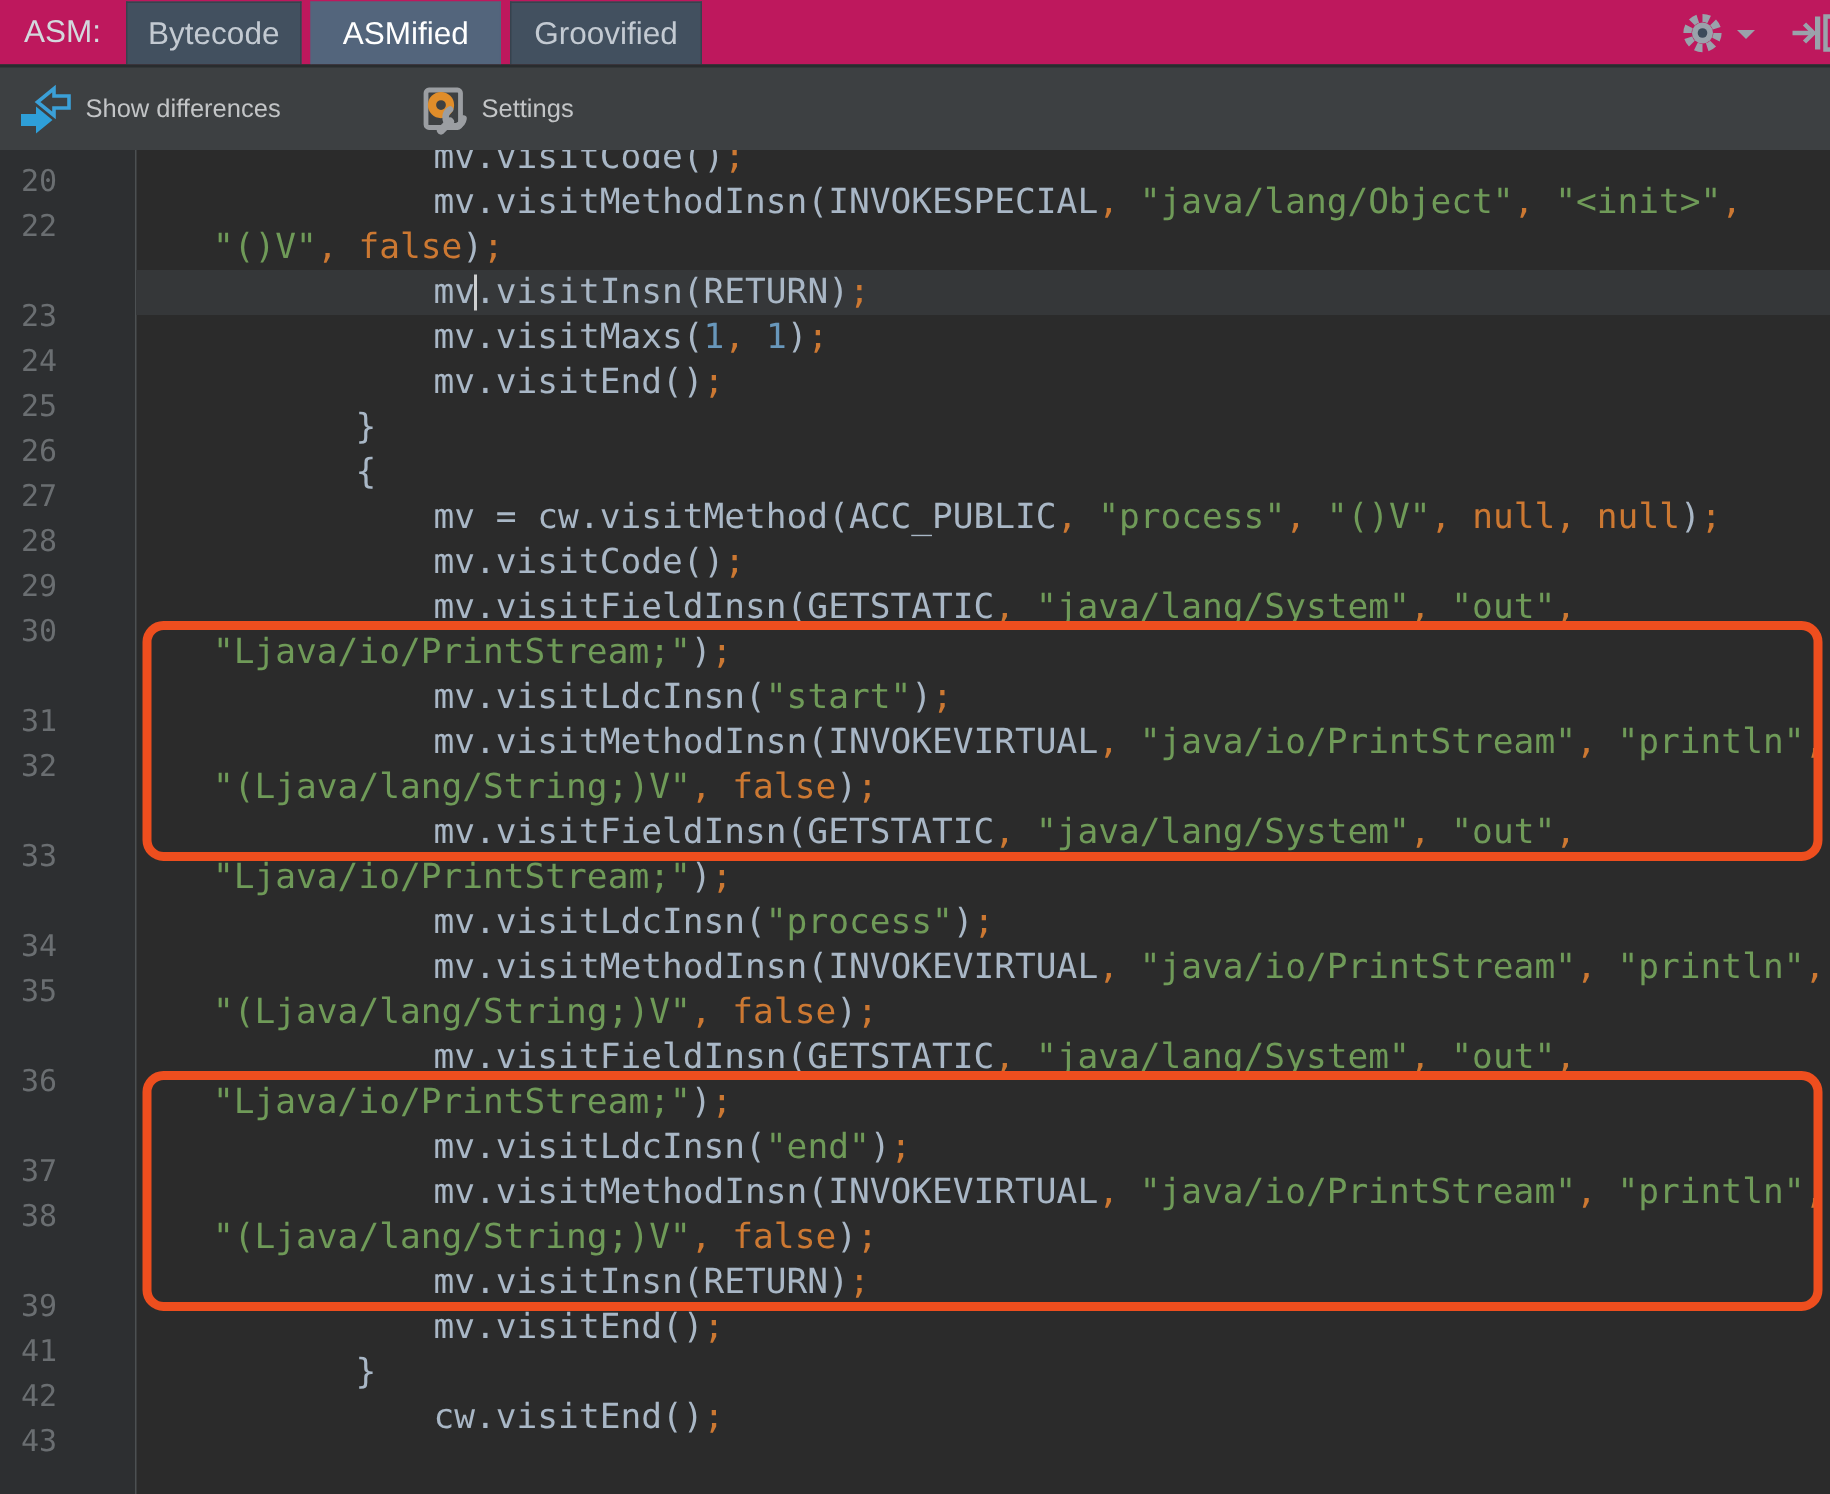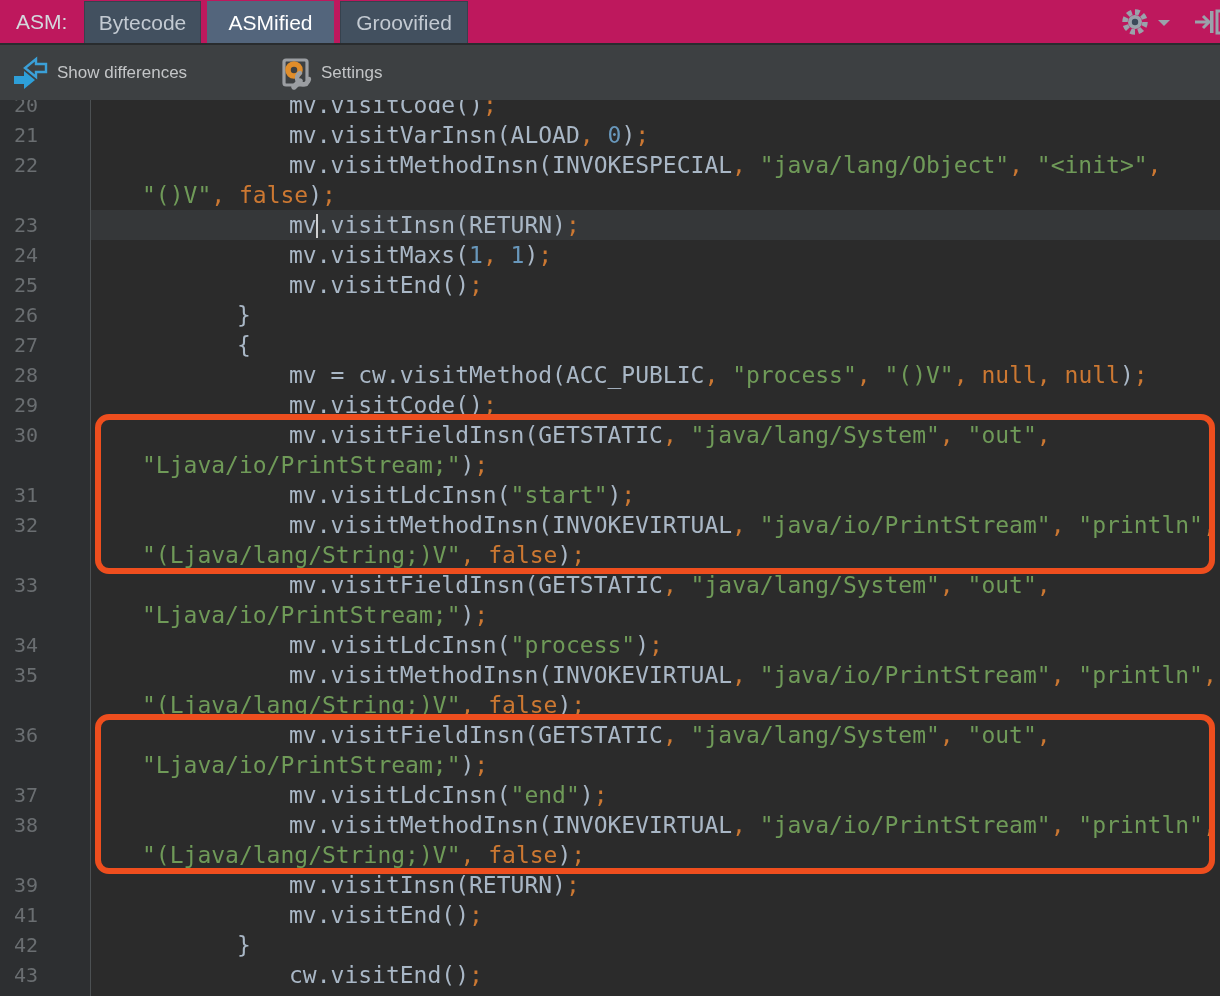--- a/index.html
+++ b/index.html
@@ -30,21 +30,21 @@
   .tbtn-diff{left:12px;}
   .tbtn-settings{left:280px;}
   
   .editor{position:absolute;top:100px;left:0;right:0;bottom:0;background:#2b2b2b;overflow:hidden;}
   .gutter-bg{position:absolute;left:0;top:0;bottom:0;width:90px;background:#2d2f31;}
   .gutter-sep{position:absolute;left:90px;top:0;bottom:0;width:1px;background:#4c5052;}
   .rows{position:absolute;top:-10px;left:0;right:0;z-index:1;}
   .row{height:30px;line-height:30px;white-space:pre;font-family:"DejaVu Sans Mono",monospace;font-size:23px;}
   .row.caret-row{background:linear-gradient(to right,rgba(0,0,0,0) 91px,#353739 91px);}
   .lnum{display:inline-block;width:110px;padding-left:14px;box-sizing:border-box;
-        color:#6a6e71;font-size:20px;vertical-align:top;}
+        color:#6a6e71;font-size:20px;vertical-align:top;margin-top:15px;}
   .code{display:inline-block;vertical-align:top;}
   .ind-m{padding-left:179px;}
   .ind-b{padding-left:127px;}
   .ind-c{padding-left:32px;}
   .tk-p{color:#a9b7c6;}
   .tk-s{color:#6f9a58;}
   .tk-n{color:#6897bb;}
   .tk-o{color:#cc7832;}
   .caret{display:inline-block;width:2px;height:24px;background:#cfd0d1;vertical-align:-5px;margin:0 -1px;}
   .hlbox{position:absolute;left:95px;width:1120px;height:160px;box-sizing:border-box;
@@ -105,21 +105,20 @@
     </span>
     <span>Settings</span>
   </div>
 </div>
 
 <div class="editor">
   <div class="gutter-bg"></div>
   <div class="gutter-sep"></div>
   <div class="rows">
       <div class="row"><span class="lnum">20</span><span class="code ind-m"><span class="tk-p">mv.visitCode()</span><span class="tk-o">;</span></span></div>
-      <div class="row"><span class="lnum">21</span><span class="code ind-m"><span class="tk-p">mv.visitVarInsn(ALOAD</span><span class="tk-o">,</span><span class="tk-p"> </span><span class="tk-n">0</span><span class="tk-p">)</span><span class="tk-o">;</span></span></div>
       <div class="row"><span class="lnum">22</span><span class="code ind-m"><span class="tk-p">mv.visitMethodInsn(INVOKESPECIAL</span><span class="tk-o">,</span><span class="tk-p"> </span><span class="tk-s">"java/lang/Object"</span><span class="tk-o">,</span><span class="tk-p"> </span><span class="tk-s">"&lt;init&gt;"</span><span class="tk-o">,</span></span></div>
       <div class="row"><span class="lnum"></span><span class="code ind-c"><span class="tk-s">"()V"</span><span class="tk-o">,</span><span class="tk-p"> </span><span class="tk-o">false</span><span class="tk-p">)</span><span class="tk-o">;</span></span></div>
       <div class="row caret-row"><span class="lnum">23</span><span class="code ind-m"><span class="tk-p">mv</span><span class="caret"></span><span class="tk-p">.visitInsn(RETURN)</span><span class="tk-o">;</span></span></div>
       <div class="row"><span class="lnum">24</span><span class="code ind-m"><span class="tk-p">mv.visitMaxs(</span><span class="tk-n">1</span><span class="tk-o">,</span><span class="tk-p"> </span><span class="tk-n">1</span><span class="tk-p">)</span><span class="tk-o">;</span></span></div>
       <div class="row"><span class="lnum">25</span><span class="code ind-m"><span class="tk-p">mv.visitEnd()</span><span class="tk-o">;</span></span></div>
       <div class="row"><span class="lnum">26</span><span class="code ind-b"><span class="tk-p">}</span></span></div>
       <div class="row"><span class="lnum">27</span><span class="code ind-b"><span class="tk-p">{</span></span></div>
       <div class="row"><span class="lnum">28</span><span class="code ind-m"><span class="tk-p">mv = cw.visitMethod(ACC_PUBLIC</span><span class="tk-o">,</span><span class="tk-p"> </span><span class="tk-s">"process"</span><span class="tk-o">,</span><span class="tk-p"> </span><span class="tk-s">"()V"</span><span class="tk-o">,</span><span class="tk-p"> </span><span class="tk-o">null</span><span class="tk-o">,</span><span class="tk-p"> </span><span class="tk-o">null</span><span class="tk-p">)</span><span class="tk-o">;</span></span></div>
       <div class="row"><span class="lnum">29</span><span class="code ind-m"><span class="tk-p">mv.visitCode()</span><span class="tk-o">;</span></span></div>
       <div class="row"><span class="lnum">30</span><span class="code ind-m"><span class="tk-p">mv.visitFieldInsn(GETSTATIC</span><span class="tk-o">,</span><span class="tk-p"> </span><span class="tk-s">"java/lang/System"</span><span class="tk-o">,</span><span class="tk-p"> </span><span class="tk-s">"out"</span><span class="tk-o">,</span></span></div>

